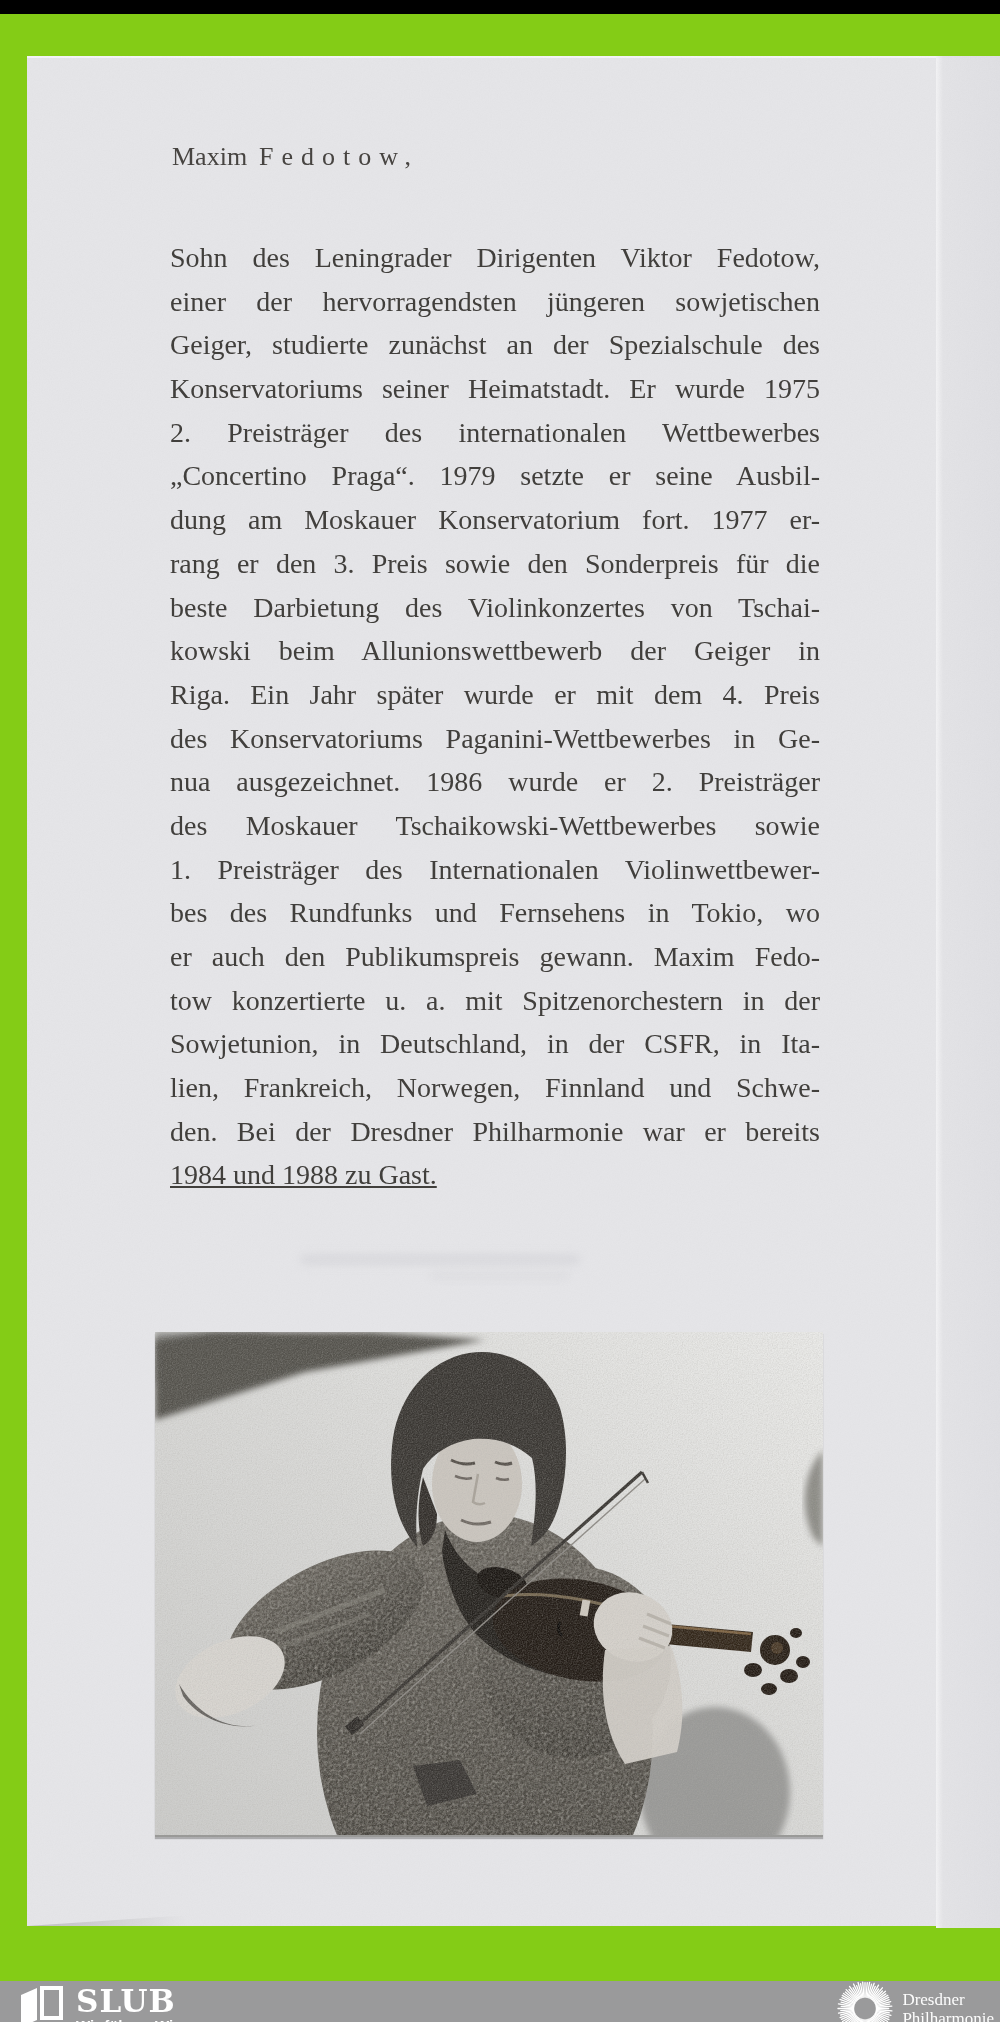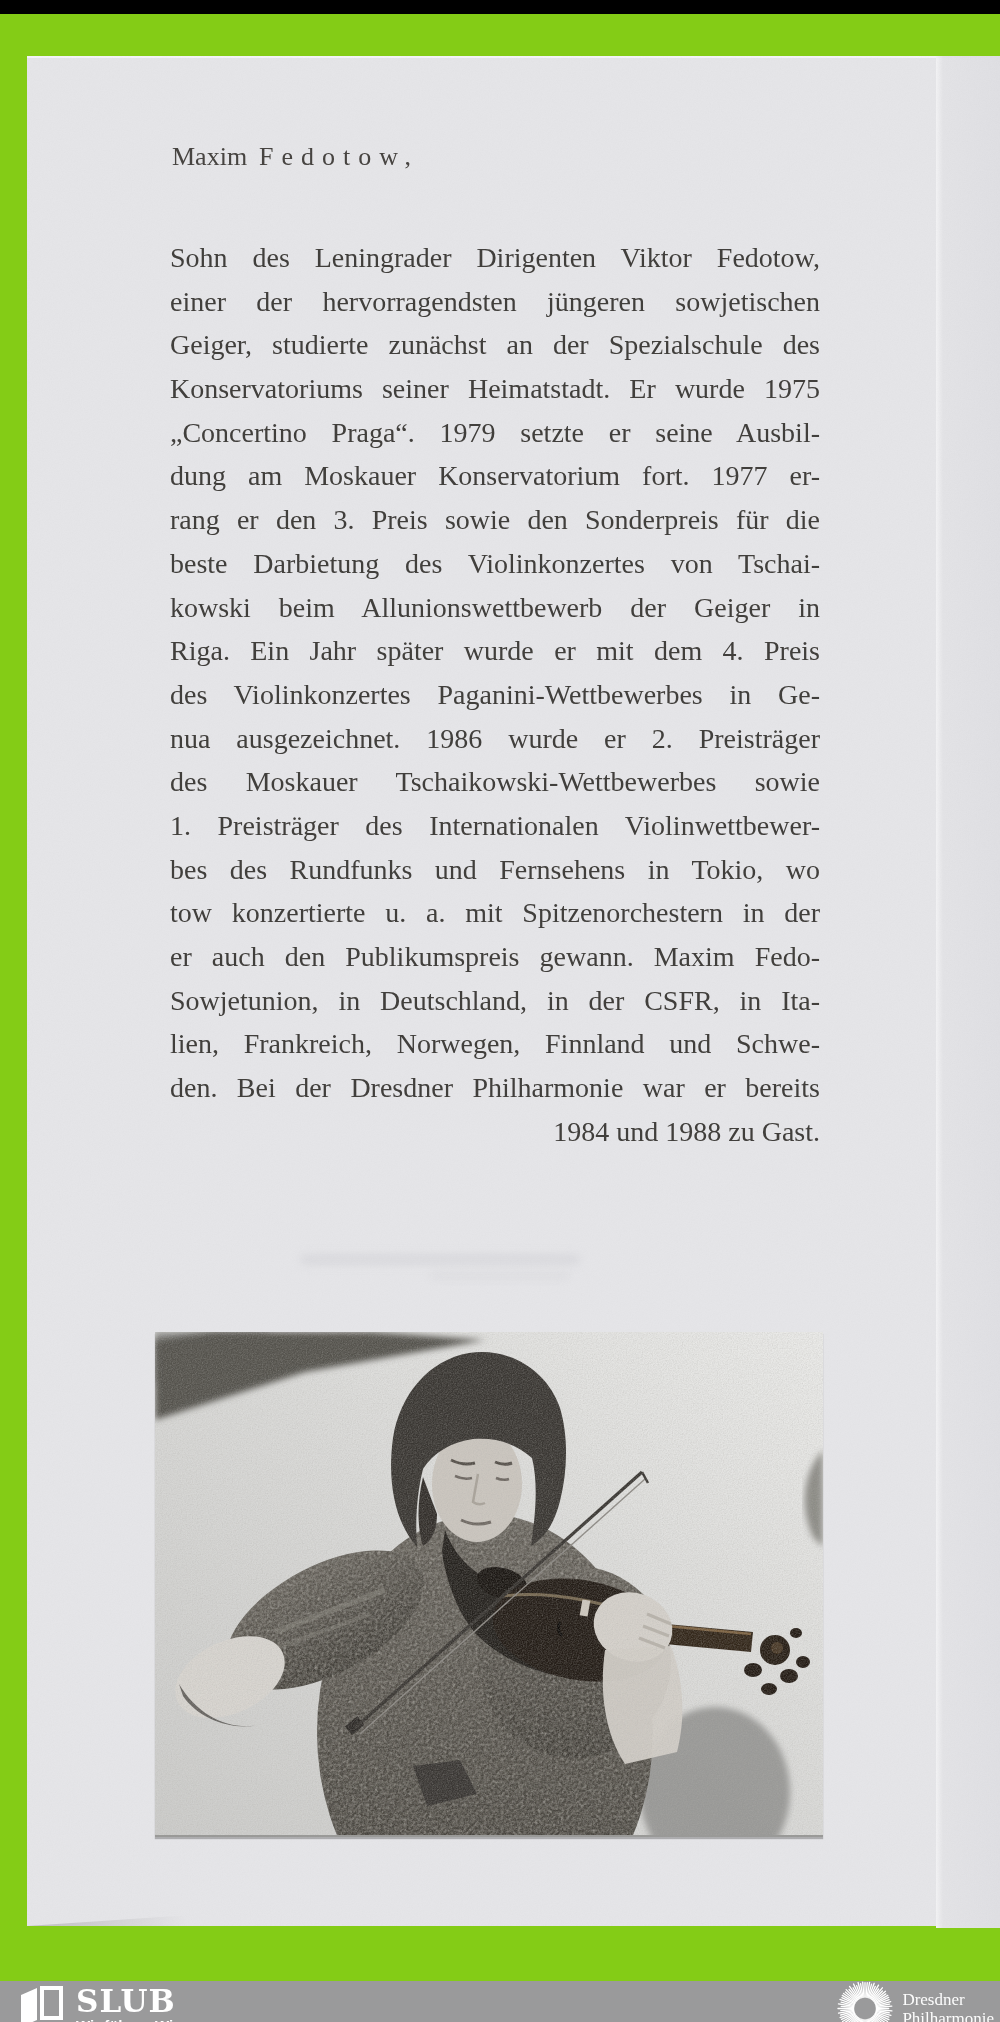--- a/index.html
+++ b/index.html
@@ -32,21 +32,21 @@
   }
   .doc-title .surname{letter-spacing:8px;margin-left:12px;}
   .bio{
     position:absolute;left:170px;top:222px;width:650px;
     font-size:28px;color:#413f3c;
   }
   .bio .line{
     height:43.7px;line-height:43.7px;text-align:justify;overflow:hidden;
   }
   .bio .line::after{content:"";display:inline-block;width:100%;height:0;}
-  .bio .line:last-child{text-align:right;}
+  .bio .line:last-child{text-align:left;text-decoration:underline;}
   .bio .line:last-child::after{width:0;}
   .ghost{position:absolute;background:#cfcfd4;border-radius:6px;filter:blur(4px);}
   .ghost.g1{left:300px;top:1240px;width:280px;height:11px;opacity:.5;}
   .ghost.g2{left:430px;top:1258px;width:140px;height:8px;opacity:.32;}
   
   .photo{
     position:absolute;left:155px;top:1318px;width:668px;height:505px;
     box-shadow:0 2px 1px rgba(90,90,90,.4);
   }
   .photo svg{display:block;width:100%;height:100%;}
@@ -84,33 +84,34 @@
 
   <div class="doc-title">
     <span>Maxim</span><span class="surname">Fedotow,</span>
   </div>
 
   <div class="bio">
       <div class="line">Sohn des Leningrader Dirigenten Viktor Fedotow,</div>
       <div class="line">einer der hervorragendsten jüngeren sowjetischen</div>
       <div class="line">Geiger, studierte zunächst an der Spezialschule des</div>
       <div class="line">Konservatoriums seiner Heimatstadt. Er wurde 1975</div>
+      <div class="line">2. Preisträger des internationalen Wettbewerbes</div>
       <div class="line">„Concertino Praga“. 1979 setzte er seine Ausbil-</div>
       <div class="line">dung am Moskauer Konservatorium fort. 1977 er-</div>
       <div class="line">rang er den 3. Preis sowie den Sonderpreis für die</div>
       <div class="line">beste Darbietung des Violinkonzertes von Tschai-</div>
       <div class="line">kowski beim Allunionswettbewerb der Geiger in</div>
       <div class="line">Riga. Ein Jahr später wurde er mit dem 4. Preis</div>
-      <div class="line">des Violinkonzertes Paganini-Wettbewerbes in Ge-</div>
+      <div class="line">des Konservatoriums Paganini-Wettbewerbes in Ge-</div>
       <div class="line">nua ausgezeichnet. 1986 wurde er 2. Preisträger</div>
       <div class="line">des Moskauer Tschaikowski-Wettbewerbes sowie</div>
       <div class="line">1. Preisträger des Internationalen Violinwettbewer-</div>
       <div class="line">bes des Rundfunks und Fernsehens in Tokio, wo</div>
+      <div class="line">er auch den Publikumspreis gewann. Maxim Fedo-</div>
       <div class="line">tow konzertierte u. a. mit Spitzenorchestern in der</div>
-      <div class="line">er auch den Publikumspreis gewann. Maxim Fedo-</div>
       <div class="line">Sowjetunion, in Deutschland, in der CSFR, in Ita-</div>
       <div class="line">lien, Frankreich, Norwegen, Finnland und Schwe-</div>
       <div class="line">den. Bei der Dresdner Philharmonie war er bereits</div>
       <div class="line">1984 und 1988 zu Gast.</div>
     </div>
 
   <div class="ghost g1"></div>
   <div class="ghost g2"></div>
 
   <div class="photo" aria-label="Schwarzweißfotografie: Maxim Fedotow spielt Violine">

